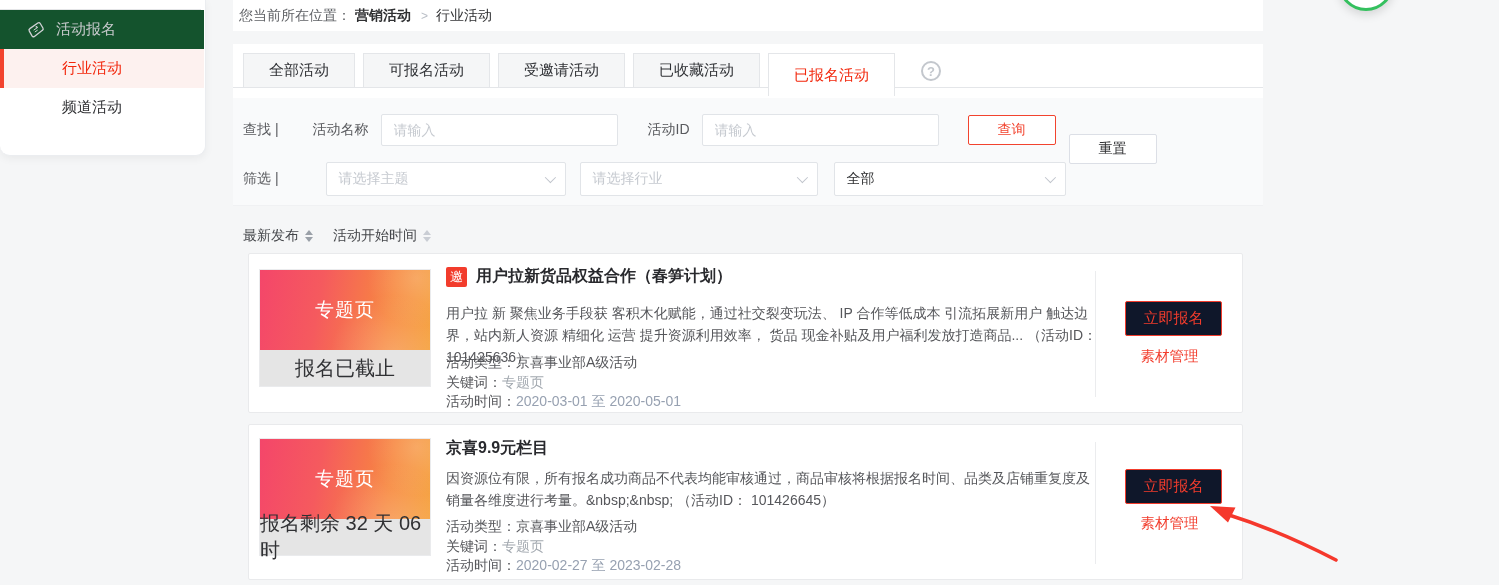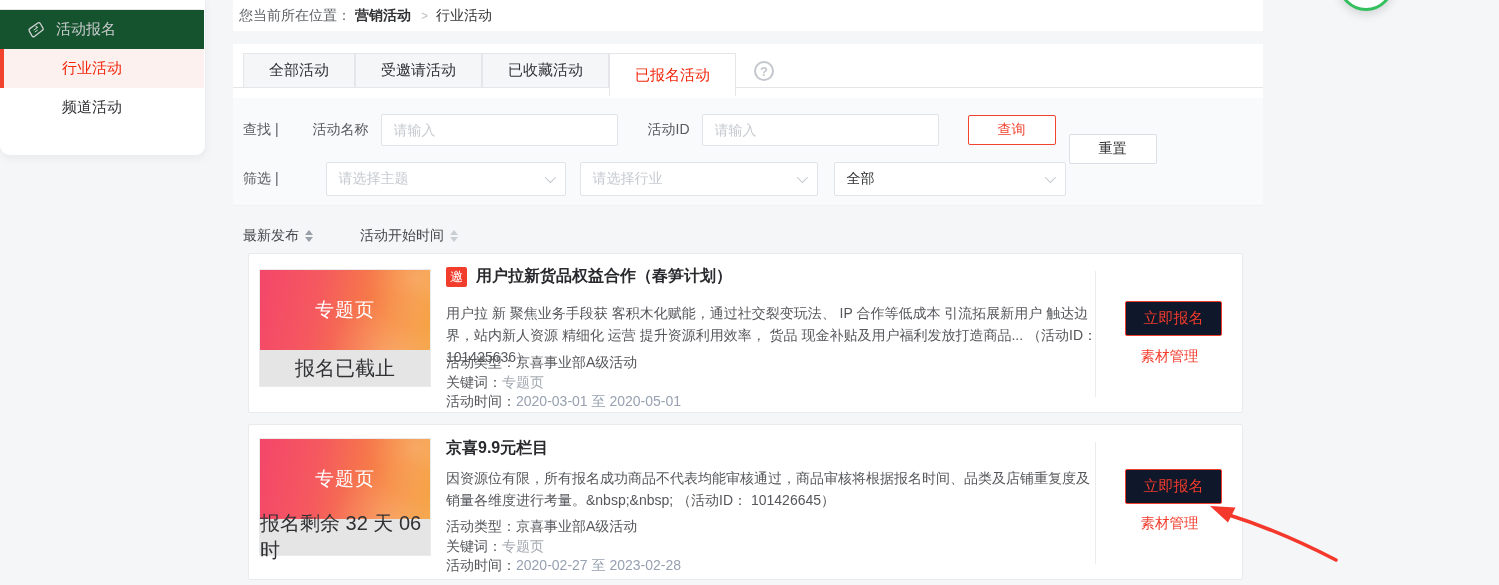--- a/index.html
+++ b/index.html
@@ -33,21 +33,21 @@
   }
   .breadcrumb-bar b { color:#303133; margin:0 2px 0 4px; }
   .crumb-sep { color:#b9bec6; margin:0 8px; font-size:12px; }
   .crumb-cur { color:#303133; }
 
   .tabs-section { position:absolute; left:233px; top:44px; width:1030px; height:54px; background:#fff; }
   .tabs-line { position:absolute; left:0; right:0; top:43px; height:1px; background:#e4e6e9; z-index:1; }
   .tabs-row { position:absolute; left:10px; top:9px; display:flex; align-items:flex-start; z-index:2; }
   .tab {
     height:35px; padding:0 25px; display:flex; align-items:center; cursor:pointer;
-    background:#f5f6f7; border:1px solid #e4e6e9; margin-right:0; font-size:15px; color:#2f3135;text-align:right;
+    background:#f5f6f7; border:1px solid #e4e6e9; margin-right:8px; font-size:15px; color:#2f3135;text-align:right;
   }
   .tab.active {
     height:43px; background:#fff; border-bottom:none; color:#f2270c;
   }
   .help-icon {
     margin-left:18px; margin-top:8px; width:20px; height:20px; border-radius:50%;
     border:2px solid #c3c7cd; color:#c3c7cd; font-size:13px; font-weight:bold;
     display:flex; align-items:center; justify-content:center;
   }
 
@@ -77,21 +77,21 @@
     display:flex; align-items:center; padding:0 12px; font-size:14px; cursor:pointer;
   }
   .select .val-ph { color:#c6cad0; }
   .select .val { color:#303133; }
   .chev {
     width:8px; height:8px; border-right:1.5px solid #c0c4cc; border-bottom:1.5px solid #c0c4cc;
     transform:rotate(45deg) translateY(-2px); margin-left:auto; flex:none;
   }
 
   
-  .sort-row { position:absolute; left:243px; top:227px; display:flex; align-items:center; gap:47px; }
+  .sort-row { position:absolute; left:243px; top:227px; display:flex; align-items:center; gap:20px; }
   .sort-opt { display:flex; align-items:center; gap:6px; font-size:14px; color:#45474b; cursor:pointer; }
   .carets { display:flex; flex-direction:column; gap:2px; }
   .carets i { width:0; height:0; border-left:4px solid transparent; border-right:4px solid transparent; display:block; }
   .carets .up   { border-bottom:5px solid #9aa0a8; }
   .carets .down { border-top:5px solid #9aa0a8; }
   .carets.light .up   { border-bottom-color:#c9cdd4; }
   .carets.light .down { border-top-color:#c9cdd4; }
 
   
   .card {
@@ -187,20 +187,21 @@
     <span>您当前所在位置：</span>
     <b>营销活动</b>
     <span class="crumb-sep">&gt;</span>
     <span class="crumb-cur">行业活动</span>
   </div>
 
   <div class="tabs-section">
     <div class="tabs-line"></div>
     <div class="tabs-row">
       <div class="tab">全部活动</div>
+      <div class="tab">可报名活动</div>
       <div class="tab">受邀请活动</div>
       <div class="tab">已收藏活动</div>
       <div class="tab active">已报名活动</div>
       <div class="help-icon">?</div>
     </div>
   </div>
 
   <div class="filter-section">
 
     <div class="frow frow-1">

